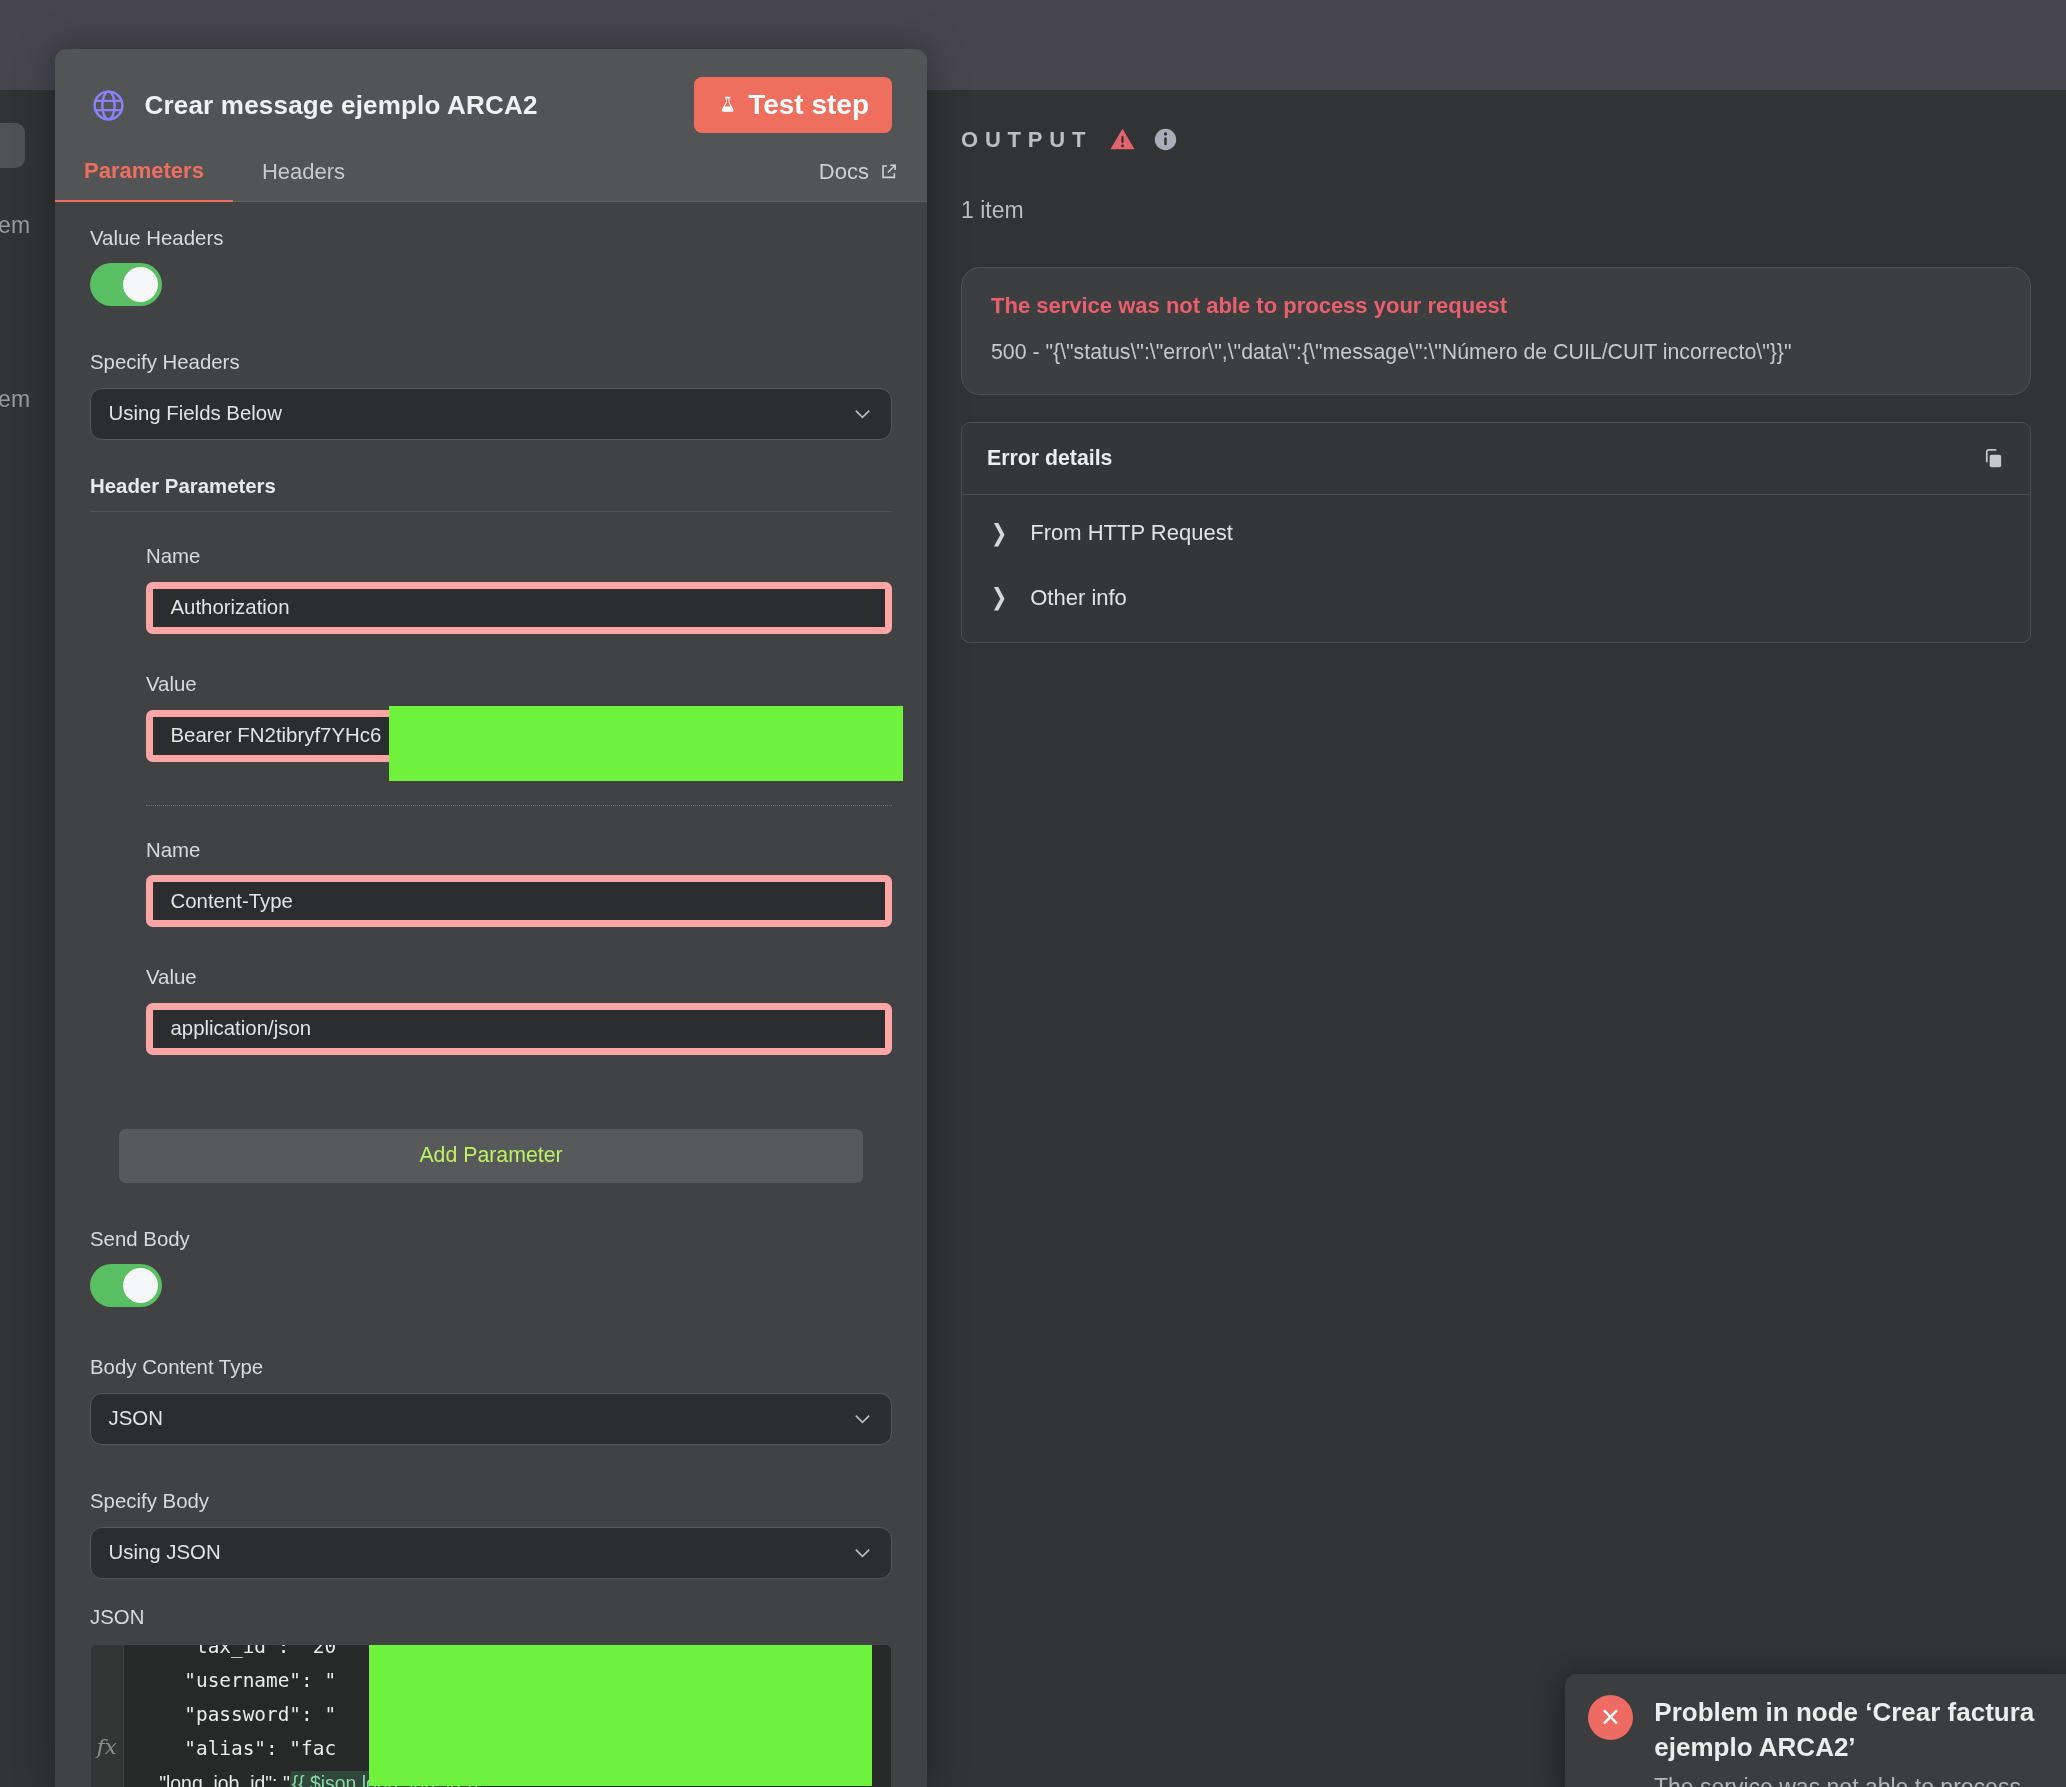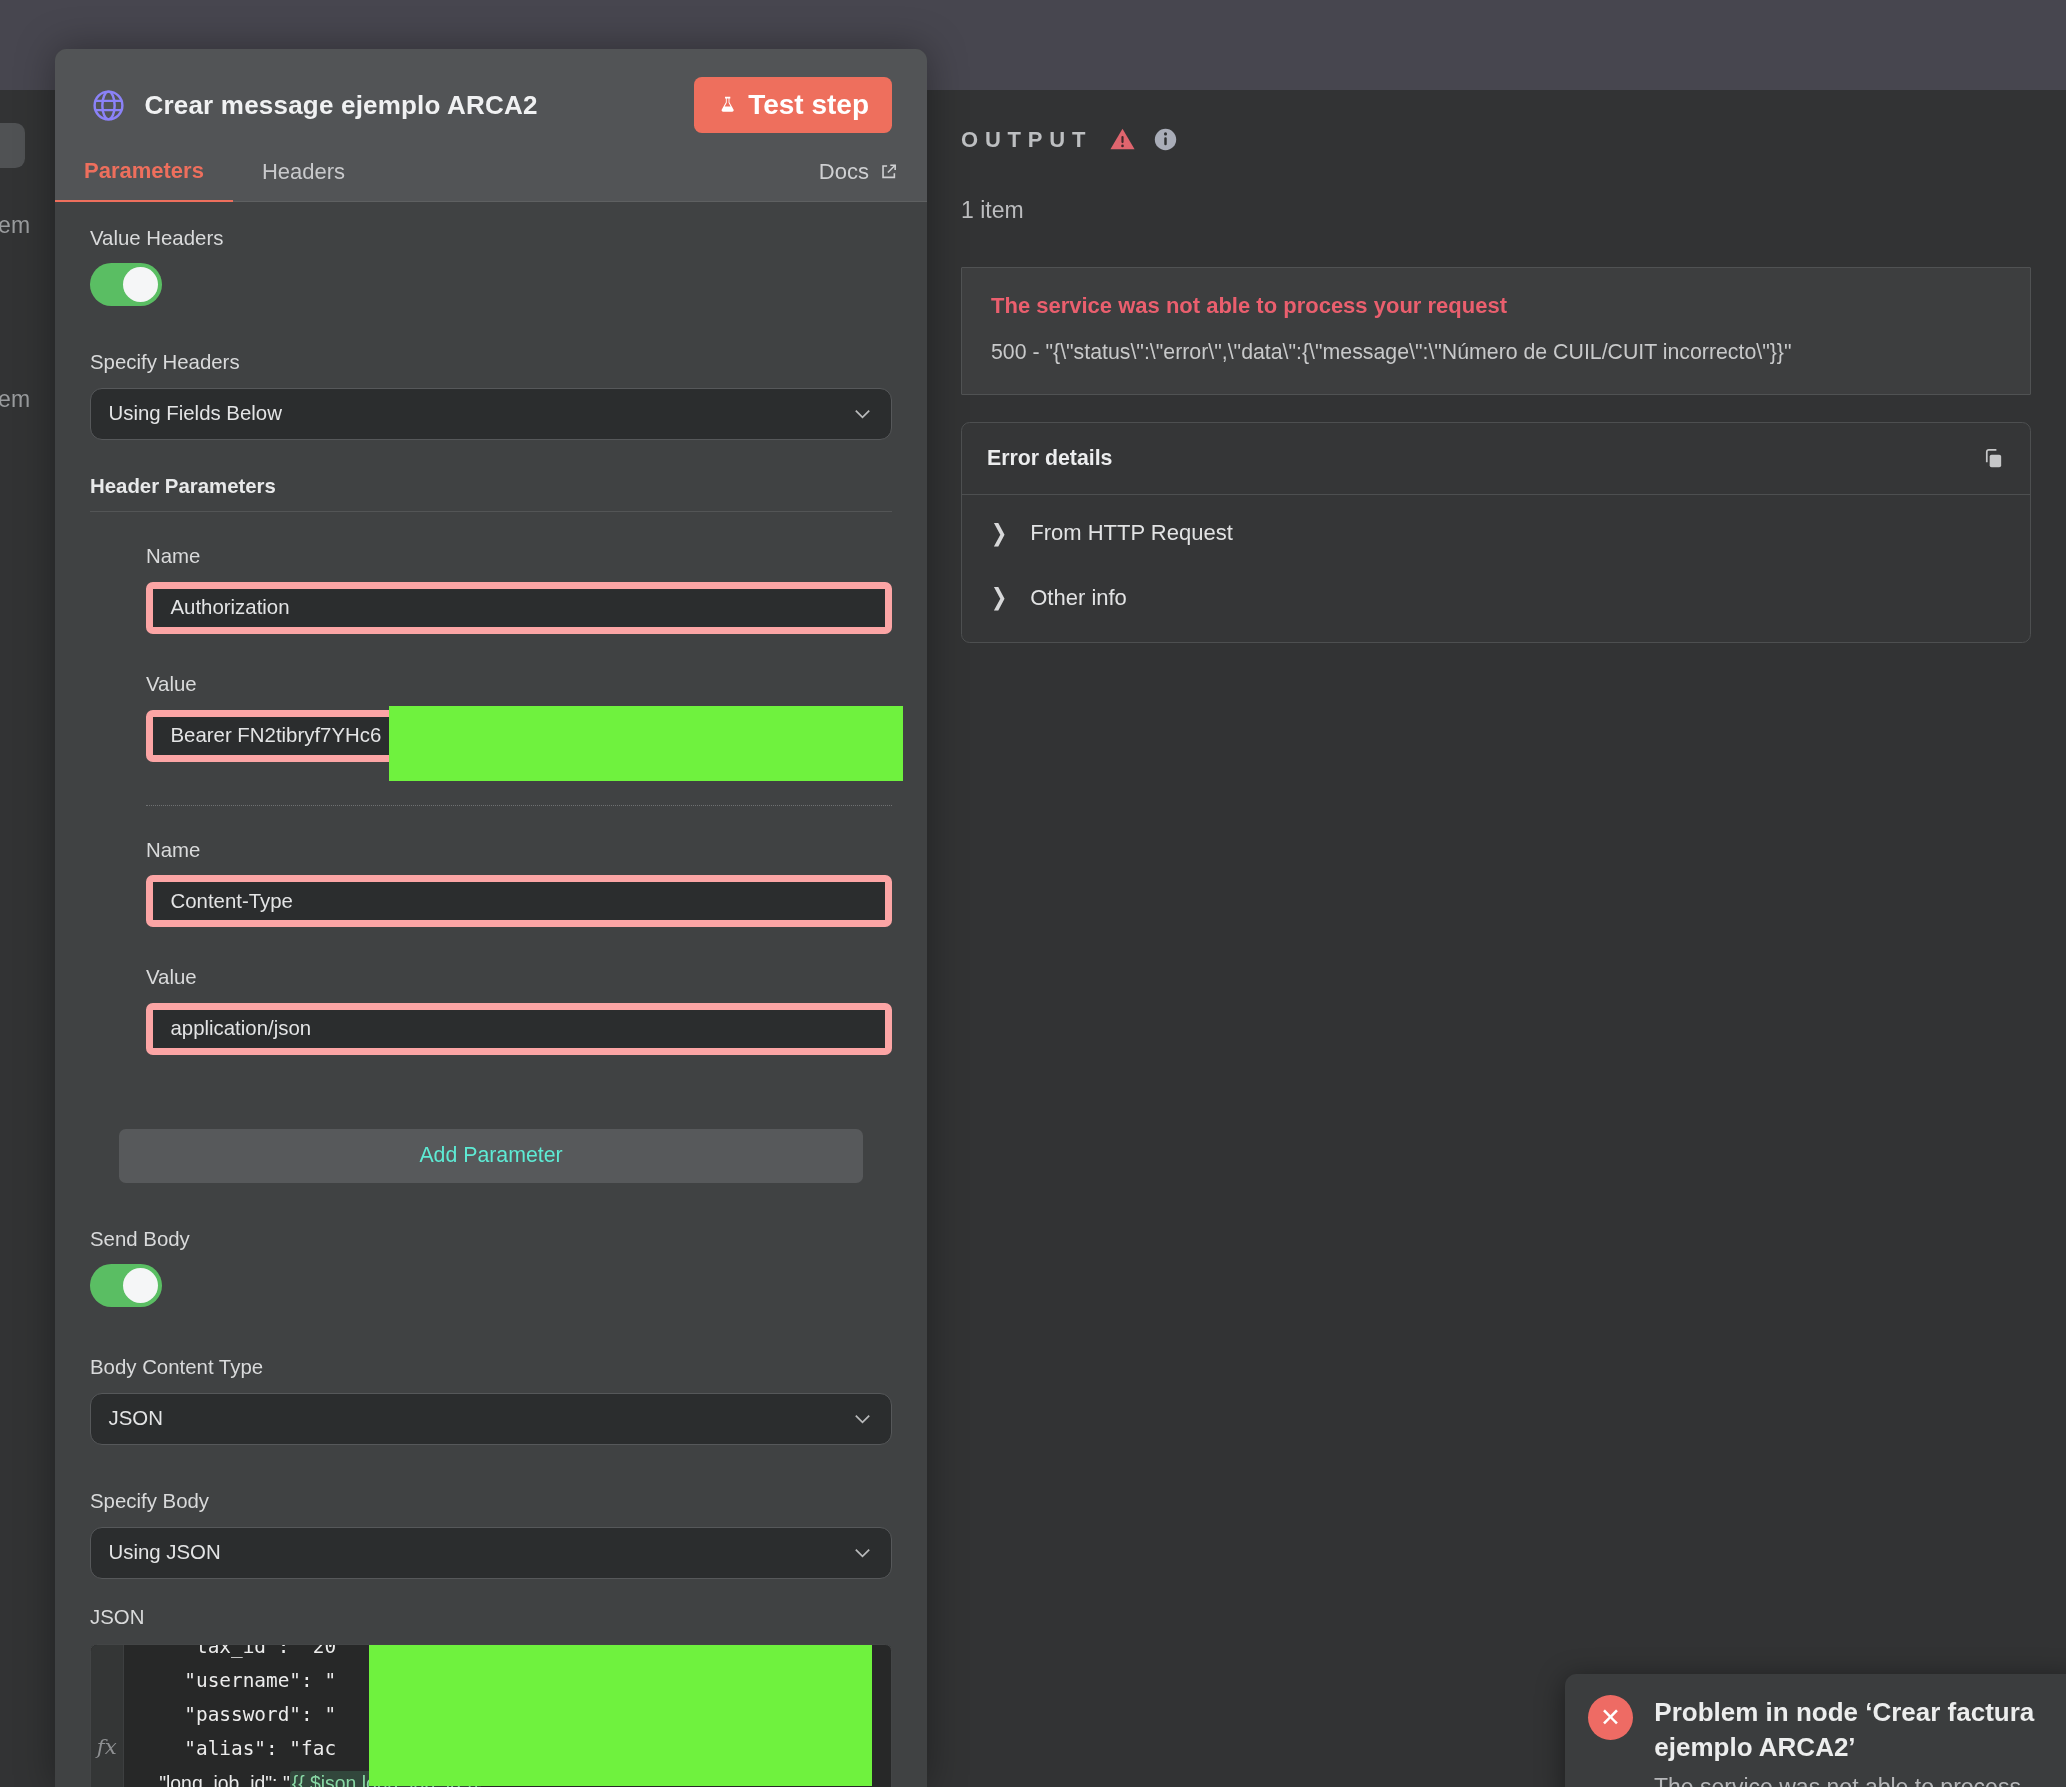--- a/index.html
+++ b/index.html
@@ -32,21 +32,21 @@
   .toggle{position:relative;width:72px;height:43px;border-radius:21.3px;background:#5abe63;cursor:pointer;}
   .toggle .knob{position:absolute;right:3.9px;top:3.9px;width:35px;height:35px;border-radius:50%;background:#f5f6f7;}
   .select{display:flex;align-items:center;justify-content:space-between;height:52px;background:#2b2d2e;
       border:1px solid #56585a;border-radius:12px;padding:0 17.5px;color:#e3e4e5;font-size:20.4px;cursor:pointer;}
   .input{display:flex;align-items:center;height:52px;background:#2b2d2e;border:7px solid #fca5a5;
       border-radius:6.8px;padding:0 17.5px;color:#e3e4e5;font-size:20.4px;position:relative;}
   .section-title{color:#e8e9ea;font-size:20.4px;font-weight:700;margin:35px 0 0 0;padding-bottom:13.6px;border-bottom:1px solid rgba(255,255,255,.10);}
   .param-group{margin:33px 0 0 56px;}
   .dotted-divider{border:none;border-top:1.9px dotted #6e7071;margin:43px 0 0 56px;}
   .add-param-btn{display:block;width:calc(100% - 58px);margin:74px auto 0 auto;height:54px;background:#57595b;
-      color:#5eead4;font-size:21.3px;border:none;border-radius:6.8px;cursor:pointer;}
+      color:#bef264;font-size:21.3px;border:none;border-radius:6.8px;cursor:pointer;}
   .gap40{height:39px;}.gap28{height:27px;}.gap46{height:45px;}.gap50{height:49px;}
 
   
   .redact{position:absolute;background:#6ff23e;z-index:5;}
   .redact.r1{left:236px;top:-10.7px;width:514px;height:75px;}
   .redact.r2{left:278px;top:-9.7px;width:503px;height:151px;}
 
   
   .json-editor{position:relative;margin-top:15.5px;height:206px;background:#272828;border:1px solid #434546;
       border-radius:6.8px;overflow:hidden;display:flex;}
@@ -55,21 +55,21 @@
   .editor-code{flex:1;padding:0 13.6px;overflow:hidden;}
   .code-lines{margin-top:-15.5px;}
   .code-line{font-family:"DejaVu Sans Mono",monospace;font-size:19.4px;line-height:34px;color:#ececec;white-space:pre;}
   .expr{color:#89d9a6;background:#32473c;border-radius:2.9px;padding:1px 1.9px;}
 
   
   .output-panel{position:absolute;left:961px;top:84px;width:1106px;}
   .output-head{display:flex;align-items:center;gap:15.5px;margin-top:41px;}
   .output-title{color:#bdbfc1;font-size:22px;font-weight:600;letter-spacing:6.8px;}
   .items-count{color:#bcbdbf;font-size:23px;margin-top:43px;}
-  .error-box{margin-top:43px;width:1070px;background:#3d3e3f;border:1px solid #505253;border-radius:1px;padding:25px 29px 29px 29px;}
+  .error-box{margin-top:43px;width:1070px;background:#3d3e3f;border:1px solid #505253;border-radius:19px;padding:25px 29px 29px 29px;}
   .error-title{color:#ea5f6e;font-size:22px;font-weight:700;}
   .error-detail{color:#c8c9ca;font-size:21.3px;margin-top:21.3px;}
   .error-details-box{margin-top:27px;width:1070px;background:#353637;border:1px solid #4d4f50;border-radius:8.7px;}
   .ed-head{display:flex;align-items:center;justify-content:space-between;padding:23px 25px;border-bottom:1px solid #4d4f50;}
   .ed-title{color:#ecedee;font-size:21.3px;font-weight:700;}
   .ed-row{display:flex;align-items:center;gap:23px;padding:25px 25px 13.6px 29px;color:#e2e3e4;font-size:22px;cursor:pointer;}
   .ed-row:last-child{padding-bottom:31px;}
   .chev{color:#d7d8d9;font-size:19.4px;transform:scaleY(1.2);}
 
   

